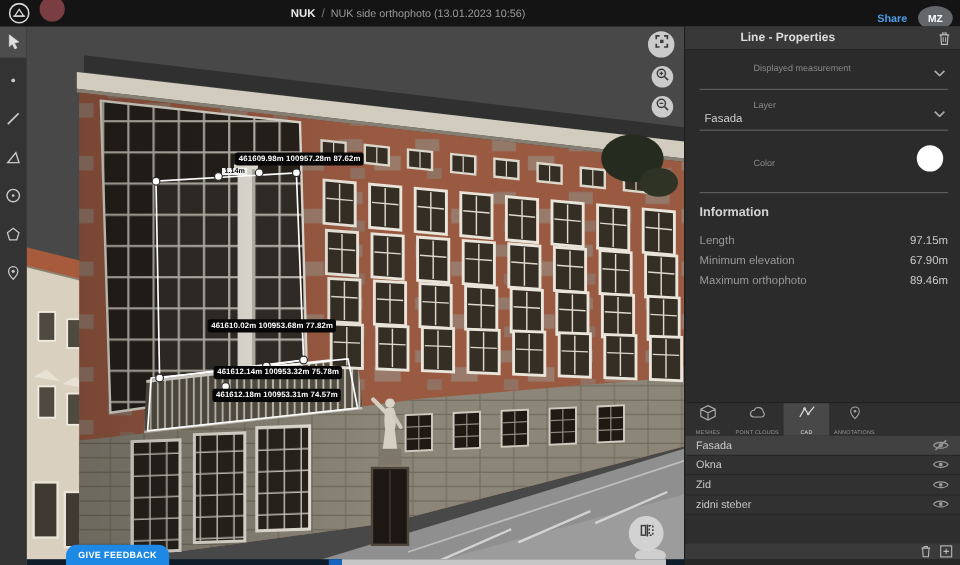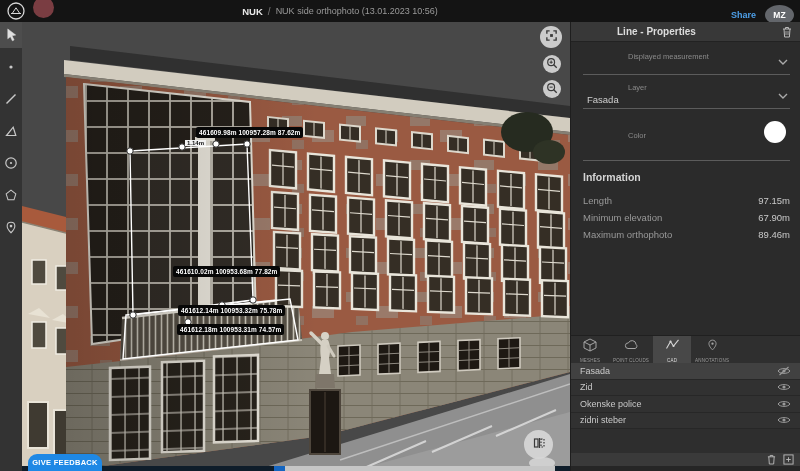--- a/index.html
+++ b/index.html
@@ -36,21 +36,21 @@
   
   .viewport { position:absolute; left:22px; top:22px; width:548px; height:449px;
               overflow:hidden; background:#474747; }
   .vlabel { position:absolute; background:#070707; color:#fff; font-size:6.5px;
             font-weight:bold; padding:2px 3px; border-radius:2px; white-space:nowrap;
             z-index:6; letter-spacing:.1px; }
   .seg-label { position:absolute; background:#f2f2f2; color:#111; font-size:6px;
                font-weight:bold; padding:0 2px; z-index:6; white-space:nowrap; }
   .vbtn { position:absolute; border-radius:50%; background:rgba(215,215,215,.92);
           display:flex; align-items:center; justify-content:center; z-index:7; cursor:pointer; }
-  .feedback { position:absolute; left:6px; top:432px; width:74px; height:17px;
+  .feedback { position:absolute; left:33px; top:432px; width:86px; height:17px;
               background:#1e88e5; color:#fff; font-size:7.5px; font-weight:bold;
               border:none; border-radius:9px 9px 0 0; letter-spacing:.3px; z-index:8;
               display:flex; align-items:center; justify-content:center; cursor:pointer; }
   .hscroll { position:absolute; left:0; top:444px; width:548px; height:5px;
              background:#0f1d2a; z-index:7; }
   .hscroll .accent { position:absolute; left:252px; top:0; width:11px; height:5px; background:#1565c0; }
   .hscroll .thumb  { position:absolute; left:263px; top:0; width:270px; height:5px; background:#c6c6c6; }
 
   
   .props { position:absolute; left:570px; top:22px; width:230px; height:315px;
@@ -509,30 +509,30 @@
         <span>Fasada</span>
         <span class="icon-btn">
           <svg width="14" height="10" viewBox="0 0 14 10">
             <path d="M1,5 C3,1.8 11,1.8 13,5 C11,8.2 3,8.2 1,5 Z" fill="none" stroke="#9a9a9a" stroke-width="1"></path>
             <circle cx="7" cy="5" r="1.6" fill="#9a9a9a"></circle>
             <line x1="2.5" y1="9" x2="11.5" y2="1" stroke="#9a9a9a" stroke-width="1.2"></line>
           </svg>
         </span>
       </div>
       <div class="layer-row">
-        <span>Zid</span>
+        <span>Okna</span>
         <span class="icon-btn">
           <svg width="14" height="10" viewBox="0 0 14 10">
             <path d="M1,5 C3,1.8 11,1.8 13,5 C11,8.2 3,8.2 1,5 Z" fill="none" stroke="#9a9a9a" stroke-width="1"></path>
             <circle cx="7" cy="5" r="1.6" fill="#9a9a9a"></circle>
           </svg>
         </span>
       </div>
       <div class="layer-row">
-        <span>Okenske police</span>
+        <span>Zid</span>
         <span class="icon-btn">
           <svg width="14" height="10" viewBox="0 0 14 10">
             <path d="M1,5 C3,1.8 11,1.8 13,5 C11,8.2 3,8.2 1,5 Z" fill="none" stroke="#9a9a9a" stroke-width="1"></path>
             <circle cx="7" cy="5" r="1.6" fill="#9a9a9a"></circle>
           </svg>
         </span>
       </div>
       <div class="layer-row">
         <span>zidni steber</span>
         <span class="icon-btn">

